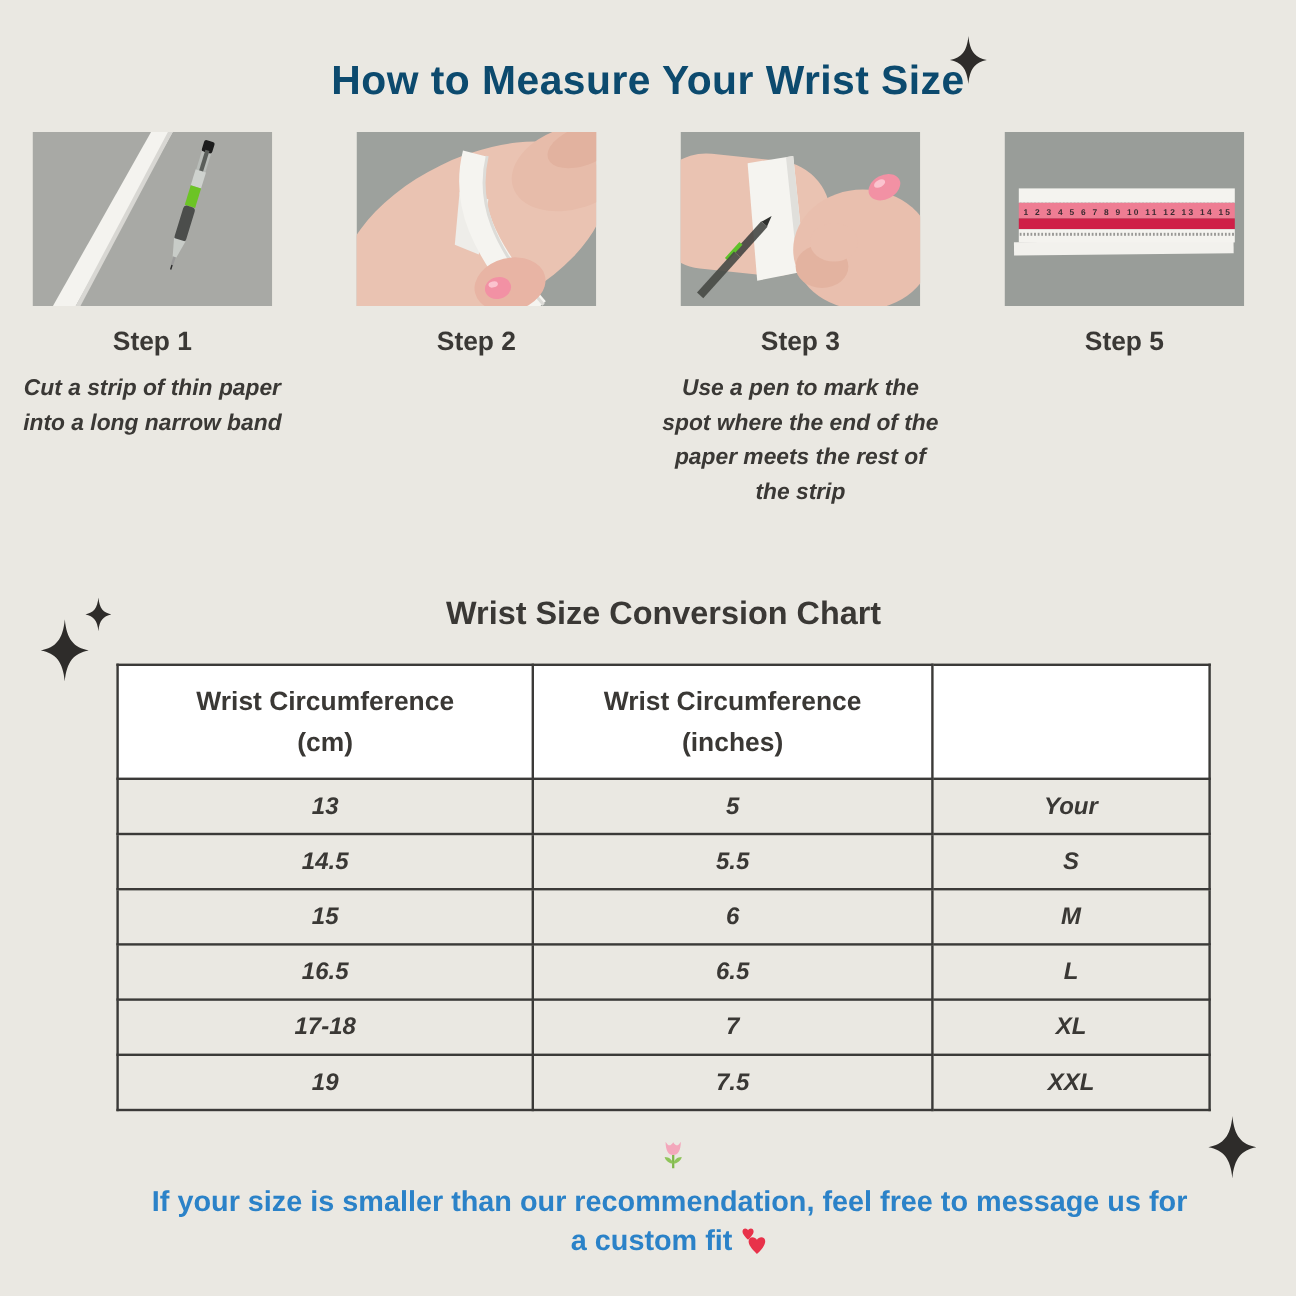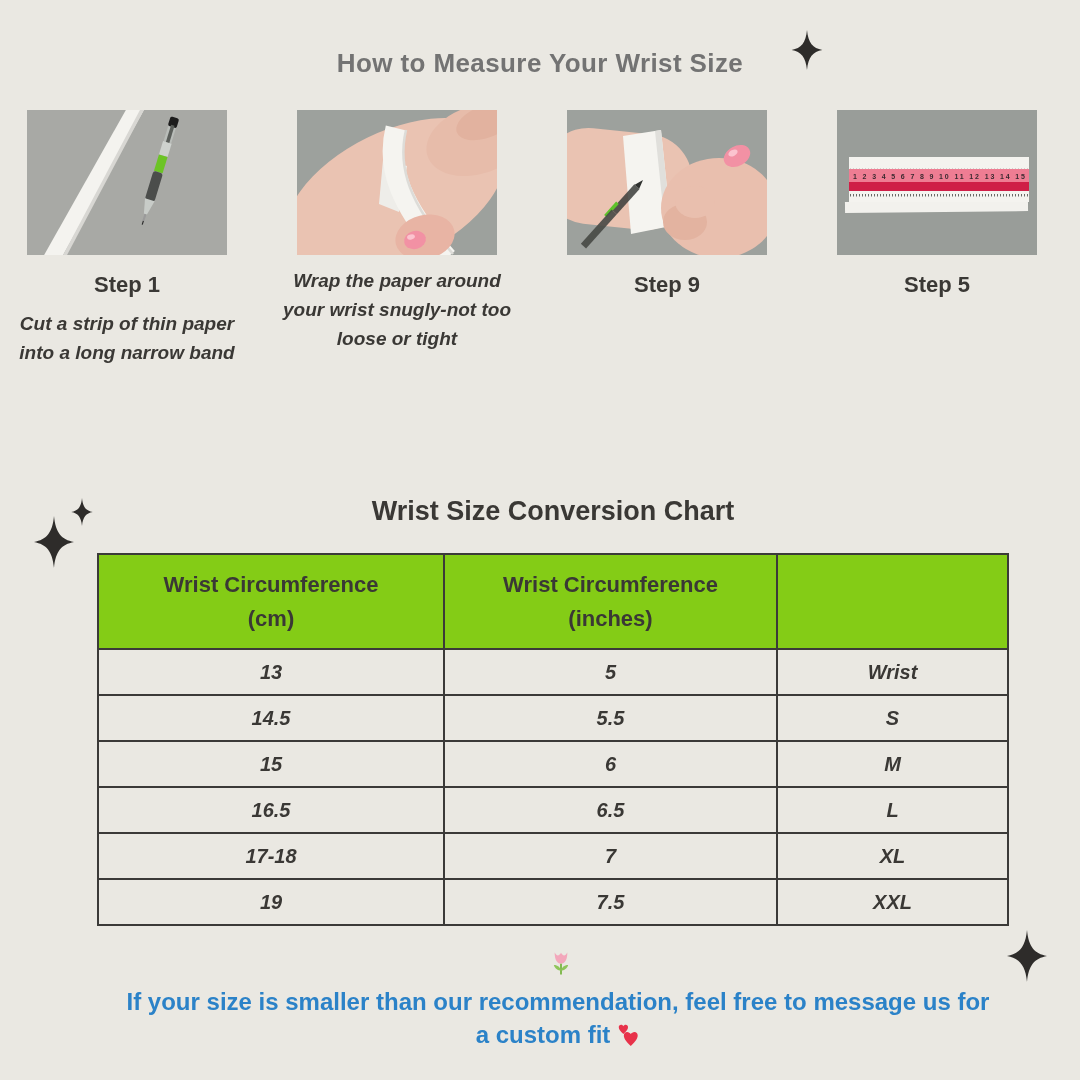--- a/index.html
+++ b/index.html
@@ -1,39 +1,39 @@
 <!DOCTYPE html>
 <html><head>
 <meta charset="utf-8">
 <style>
   html,body{margin:0;padding:0;}
   body{font-family:"Liberation Sans",sans-serif;font-weight:bold;}
   #canvas{position:relative;width:1080px;height:1080px;background:#eae8e2;color:#3a3835;overflow:hidden;}
 
   .page-title{position:absolute;top:48px;left:0;width:1080px;text-align:center;
-    font-size:26px;letter-spacing:.4px;color:#737373;}
+    font-size:34px;letter-spacing:.4px;color:#0c4a6e;}
 
   .sparkle{position:absolute;}
   .sparkle svg{display:block;}
 
   .steps{position:absolute;top:110px;left:-8px;width:1080px;display:grid;
     grid-template-columns:repeat(4,270px);}
   .step{text-align:center;}
   .photo{width:200px;height:145px;margin:0 auto;overflow:hidden;}
   .photo svg{display:block;}
   .step-label{margin-top:17px;font-size:22px;}
   .step-desc{margin:11px auto 0;font-size:19px;line-height:29px;width:232px;font-style:italic;}
 
   .chart-title{position:absolute;top:496px;left:13px;width:1080px;text-align:center;
     font-size:27px;}
 
   table.conv{position:absolute;top:553px;left:97px;width:910px;border-collapse:collapse;
     table-layout:fixed;}
   table.conv th,table.conv td{border:2px solid #3b3a38;text-align:center;padding:0;}
-  table.conv th{background:#84cc16;height:93px;font-size:22px;line-height:34px;}
+  table.conv th{background:#ffffff;height:93px;font-size:22px;line-height:34px;}
   table.conv td{height:44px;font-size:20px;font-style:italic;}
   .col1{width:346px;} .col2{width:333px;} .col3{width:231px;}
 
   .footnote{position:absolute;top:948px;left:18px;width:1080px;text-align:center;
     font-size:24px;line-height:33px;color:#2b82c8;}
   .footnote .line{margin:0;}
   .emoji-icon{display:inline-block;vertical-align:-4px;margin-left:6px;}
 </style>
 </head>
 <body>
@@ -83,21 +83,21 @@
           <ellipse cx="180" cy="30" rx="52" ry="34" fill="#e7bcaa" transform="rotate(-18 180 30)"></ellipse>
           <ellipse cx="188" cy="12" rx="30" ry="16" fill="#e2b29f" transform="rotate(-20 188 12)"></ellipse>
           <polygon points="86,50 110,56 102,102 82,94" fill="#eeede9"></polygon>
           <path d="M99,18 C89,58 104,96 150,148" stroke="#f5f4f0" stroke-width="21" fill="none"></path>
           <path d="M109,20 C100,58 113,94 156,144" stroke="#dddcd8" stroke-width="2.5" fill="none"></path>
           <ellipse cx="128" cy="127" rx="30" ry="22" fill="#e8b4a4" transform="rotate(-14 128 127)"></ellipse>
           <ellipse cx="118" cy="130" rx="11" ry="9" fill="#f291a4" transform="rotate(-14 118 130)"></ellipse>
           <ellipse cx="114" cy="127" rx="4" ry="2.5" fill="#fbc4cf" transform="rotate(-14 114 127)"></ellipse>
         </svg>
       </div>
-      <div class="step-desc">Wrap the paper around your wrist snugly-not too loose or tight</div>
+      <div class="step-label">Step 2</div>
     </div>
 
     <div class="step">
       <div class="photo">
         <svg width="200" height="145" viewBox="0 0 200 145">
           <rect width="200" height="145" fill="#9da19d"></rect>
           <g transform="rotate(6 60 70)">
             <rect x="-25" y="22" width="150" height="96" rx="46" fill="#eac3b2"></rect>
           </g>
           <polygon points="56,26 94,20 104,116 64,124" fill="#f5f4f0"></polygon>
@@ -108,21 +108,22 @@
           <ellipse cx="166" cy="43" rx="5" ry="3" fill="#fbc4cf" transform="rotate(-28 166 43)"></ellipse>
           <g transform="translate(76,70) rotate(42)">
             <polygon points="-3,9 3,9 0,0" fill="#2e302e"></polygon>
             <rect x="-3.5" y="9" width="7" height="34" fill="#3a3c3a" opacity="0.85"></rect>
             <rect x="-5.5" y="34" width="3.5" height="18" fill="#5fc22a"></rect>
             <rect x="-3.5" y="43" width="7" height="46" fill="#474945" opacity="0.9"></rect>
           </g>
           <ellipse cx="128" cy="92" rx="20" ry="16" fill="#e9bfae"></ellipse>
         </svg>
       </div>
-      <div class="step-label">Step 9</div>
+      <div class="step-label">Step 3</div>
+      <div class="step-desc">Use a pen to mark the spot where the end of the paper meets the rest of the strip</div>
     </div>
 
     <div class="step">
       <div class="photo">
         <svg width="200" height="145" viewBox="0 0 200 145">
           <defs>
             <pattern id="ticks" width="3" height="12" patternUnits="userSpaceOnUse">
               <line x1="1.5" y1="0" x2="1.5" y2="5.5" stroke="#5a5a58" stroke-width="0.9"></line>
             </pattern>
           </defs>
@@ -170,21 +171,21 @@
           <div>Wrist Circumference</div>
           <div>(inches)</div>
         </th>
         <th></th>
       </tr>
     </thead>
     <tbody>
       <tr>
         <td>13</td>
         <td>5</td>
-        <td>Wrist</td>
+        <td>Your</td>
       </tr>
       <tr>
         <td>14.5</td>
         <td>5.5</td>
         <td>S</td>
       </tr>
       <tr>
         <td>15</td>
         <td>6</td>
         <td>M</td>

